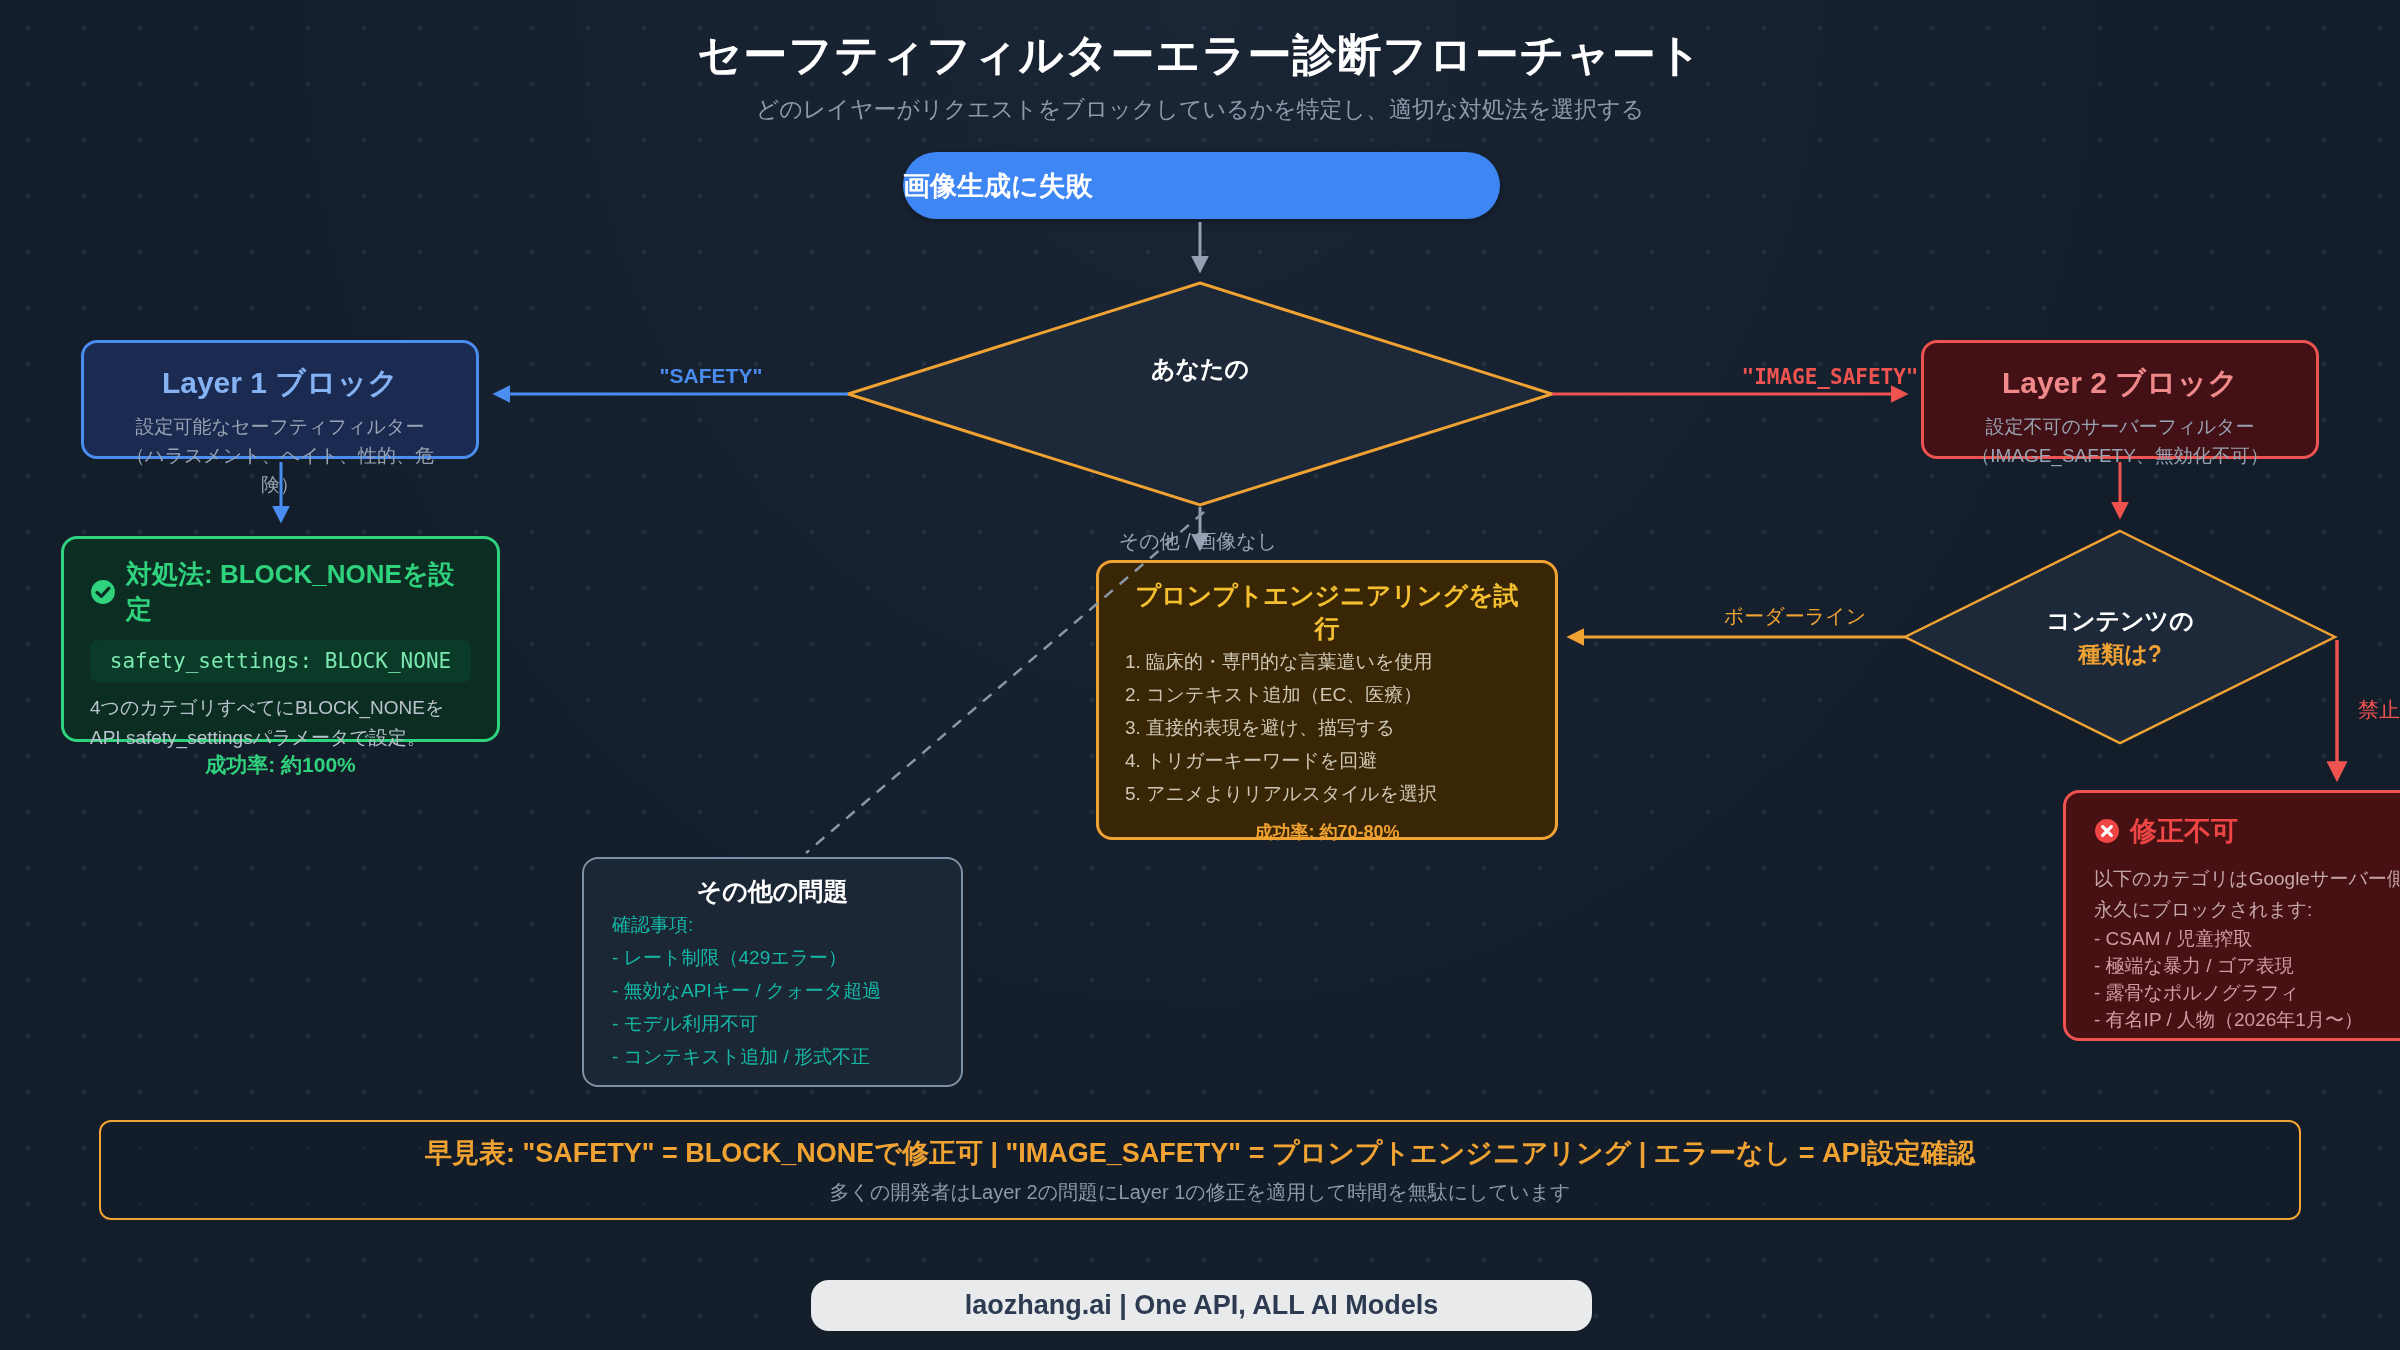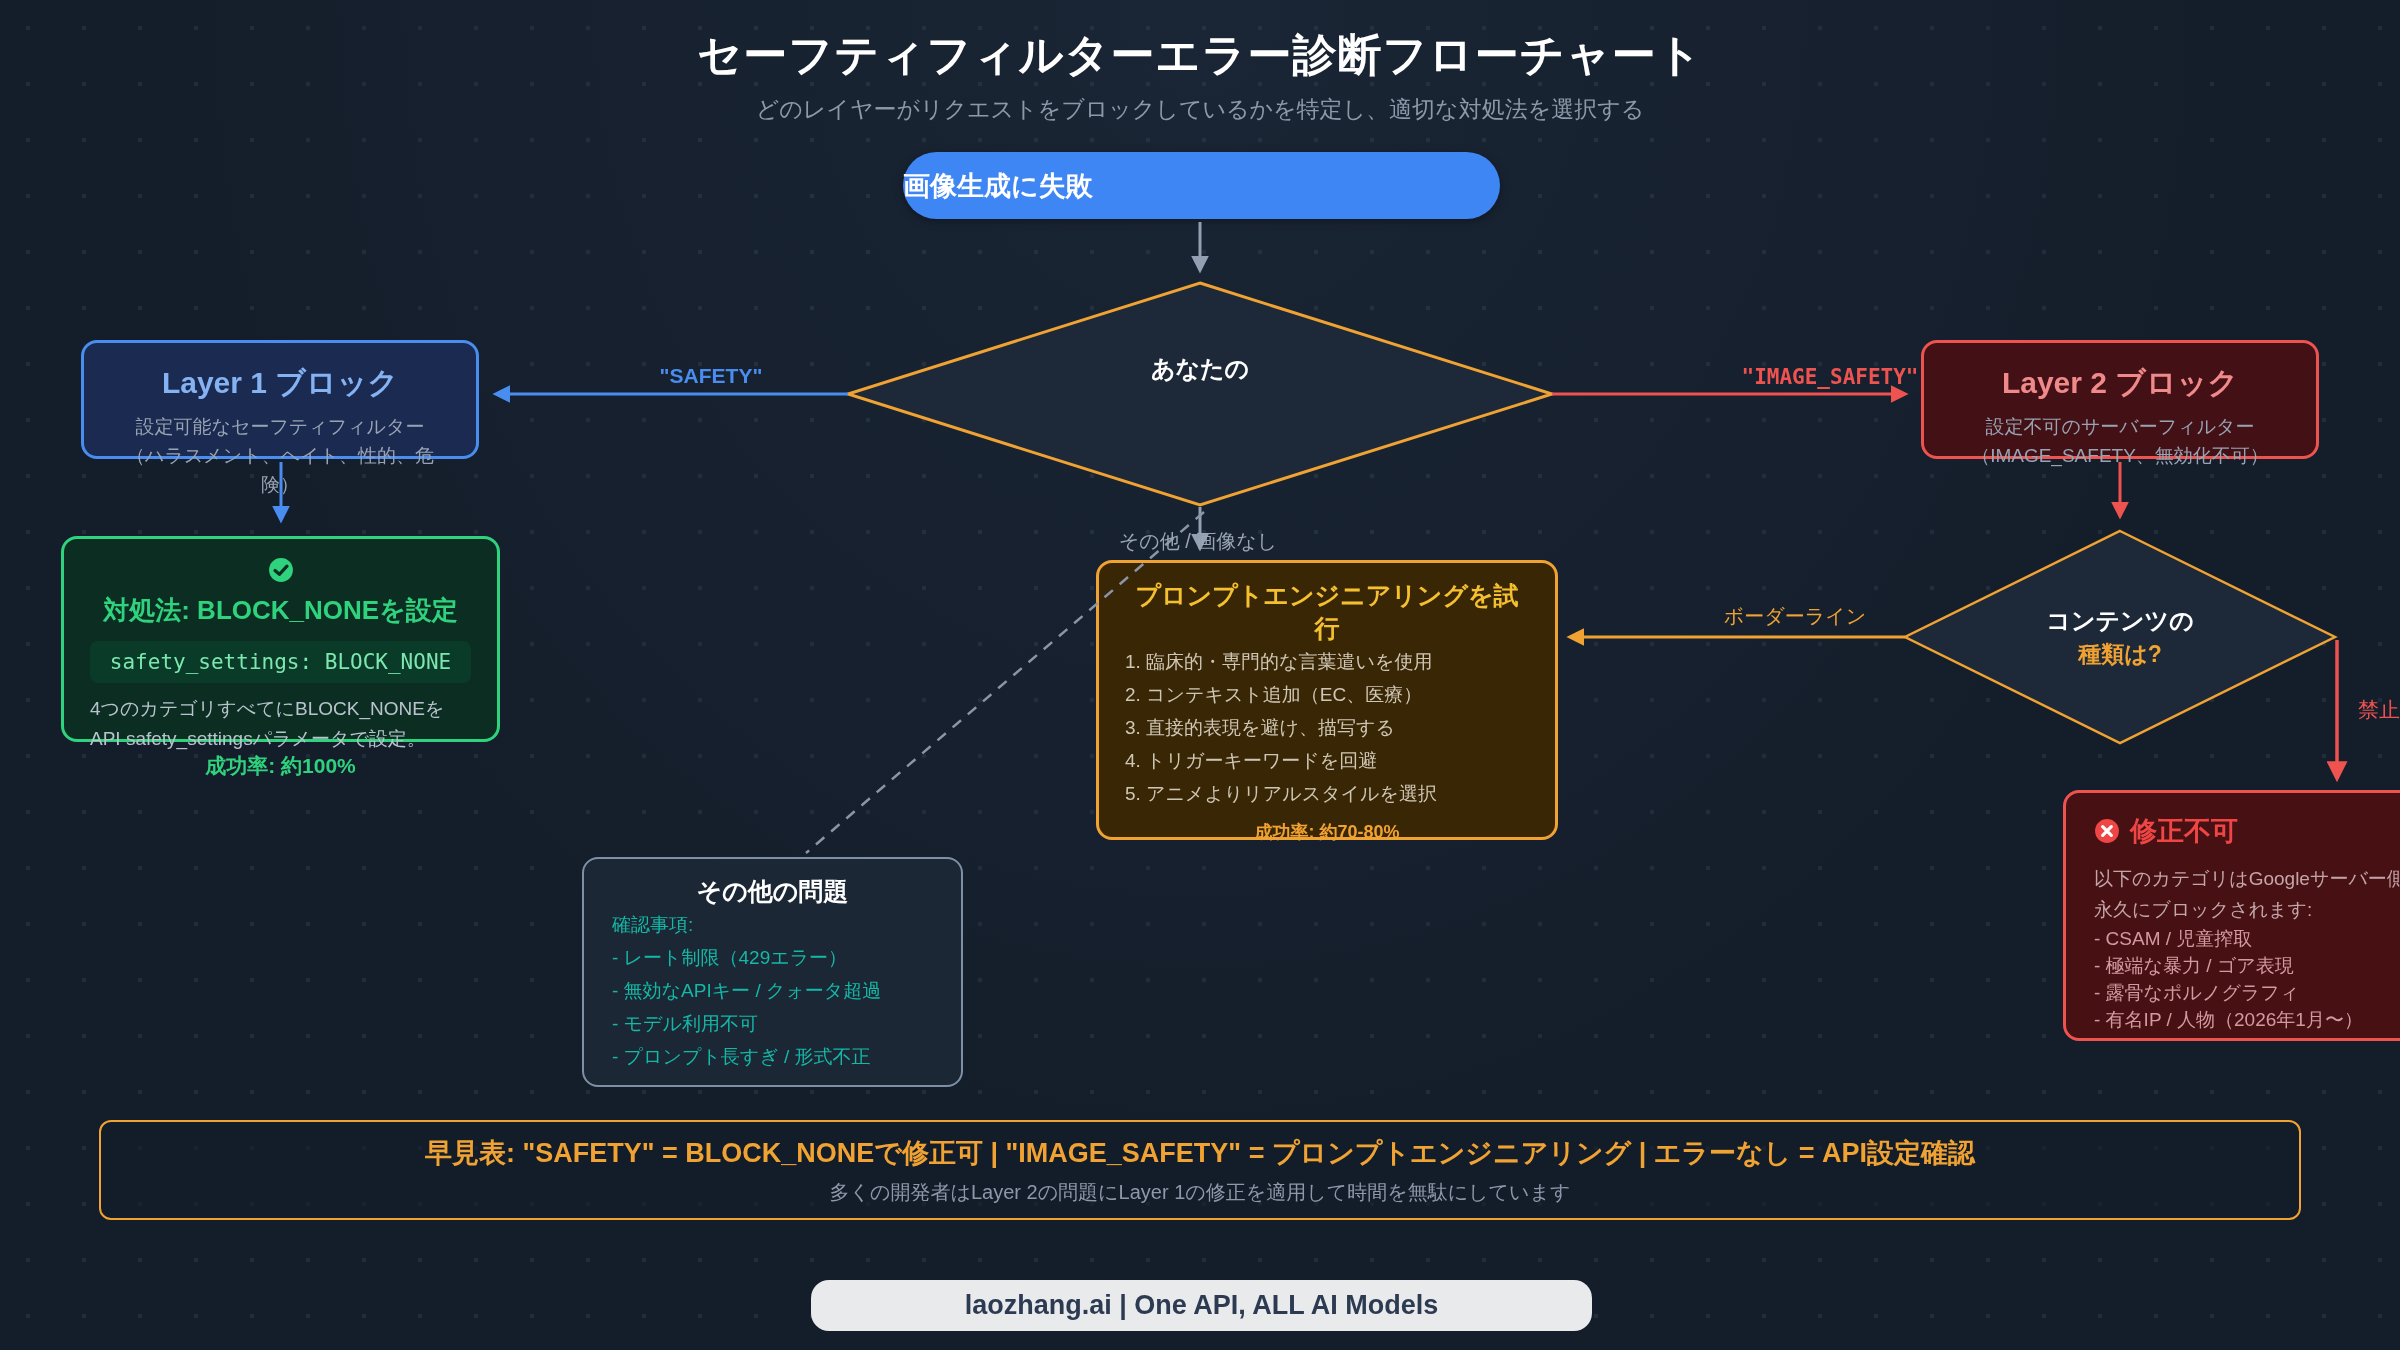--- a/index.html
+++ b/index.html
@@ -31,21 +31,21 @@
   .node .hd{font-size:30px;font-weight:bold;margin-top:4px;}
   .node .sub{font-size:19px;color:#98a3b3;line-height:29px;margin-top:8px;}
 
   .layer1{left:81px;top:340px;width:398px;height:119px;background:#1b2a50;border:3px solid #4a8df0;}
   .layer1 .hd{color:#85b2f2;}
   .layer2{left:1921px;top:340px;width:398px;height:119px;background:#431016;border:3px solid #ef5350;}
   .layer2 .hd{color:#f08a8a;}
 
   .green-box{left:61px;top:536px;width:439px;height:206px;background:#0c2e22;
     border:3px solid #2fd27d;border-radius:16px;z-index:2;padding:18px 26px;box-sizing:border-box;}
-  .green-box .hd{display:flex;align-items:center;gap:10px;color:#2fd27d;font-size:26px;font-weight:bold;flex-direction:column;}
+  .green-box .hd{display:flex;align-items:center;gap:10px;color:#2fd27d;font-size:26px;font-weight:bold;}
   .codepill{margin-top:13px;background:#0a3b28;border-radius:8px;padding:9px 0;text-align:center;
     font-family:"DejaVu Sans Mono",monospace;font-size:21px;color:#7ce8b0;}
   .green-box .body{margin-top:11px;color:#b9c3cd;font-size:19px;line-height:30px;text-align:left;}
   .green-box .succ{margin-top:-2px;text-align:center;color:#2fd27d;font-size:21px;font-weight:bold;}
 
   .orange-box{left:1096px;top:560px;width:462px;height:280px;background:#392605;
     border:3px solid #f0a232;border-radius:16px;z-index:2;padding:16px 26px;box-sizing:border-box;}
   .orange-box .hd{text-align:center;color:#f5c030;font-size:25px;font-weight:bold;}
   .orange-box .li{color:#cfc7b6;font-size:19px;line-height:33px;text-align:left;}
   .orange-box .li:first-of-type{margin-top:10px;}
@@ -172,21 +172,21 @@
     <div class="li">- 露骨なポルノグラフィ</div>
     <div class="li">- 有名IP / 人物（2026年1月〜）</div>
   </div>
 
   <div class="abs gray-box">
     <div class="hd">その他の問題</div>
     <div class="li">確認事項:</div>
     <div class="li">- レート制限（429エラー）</div>
     <div class="li">- 無効なAPIキー / クォータ超過</div>
     <div class="li">- モデル利用不可</div>
-    <div class="li">- プロンプト長すぎ / 形式不正</div>
+    <div class="li">- コンテキスト追加 / 形式不正</div>
   </div>
 
   <div class="abs summary">
     <div class="l1">早見表: "SAFETY" = BLOCK_NONEで修正可 | "IMAGE_SAFETY" = プロンプトエンジニアリング | エラーなし = API設定確認</div>
     <div class="l2">多くの開発者はLayer 2の問題にLayer 1の修正を適用して時間を無駄にしています</div>
   </div>
 
   <div class="abs footer-pill">
     <span>laozhang.ai | One API, ALL AI Models</span>
   </div>

